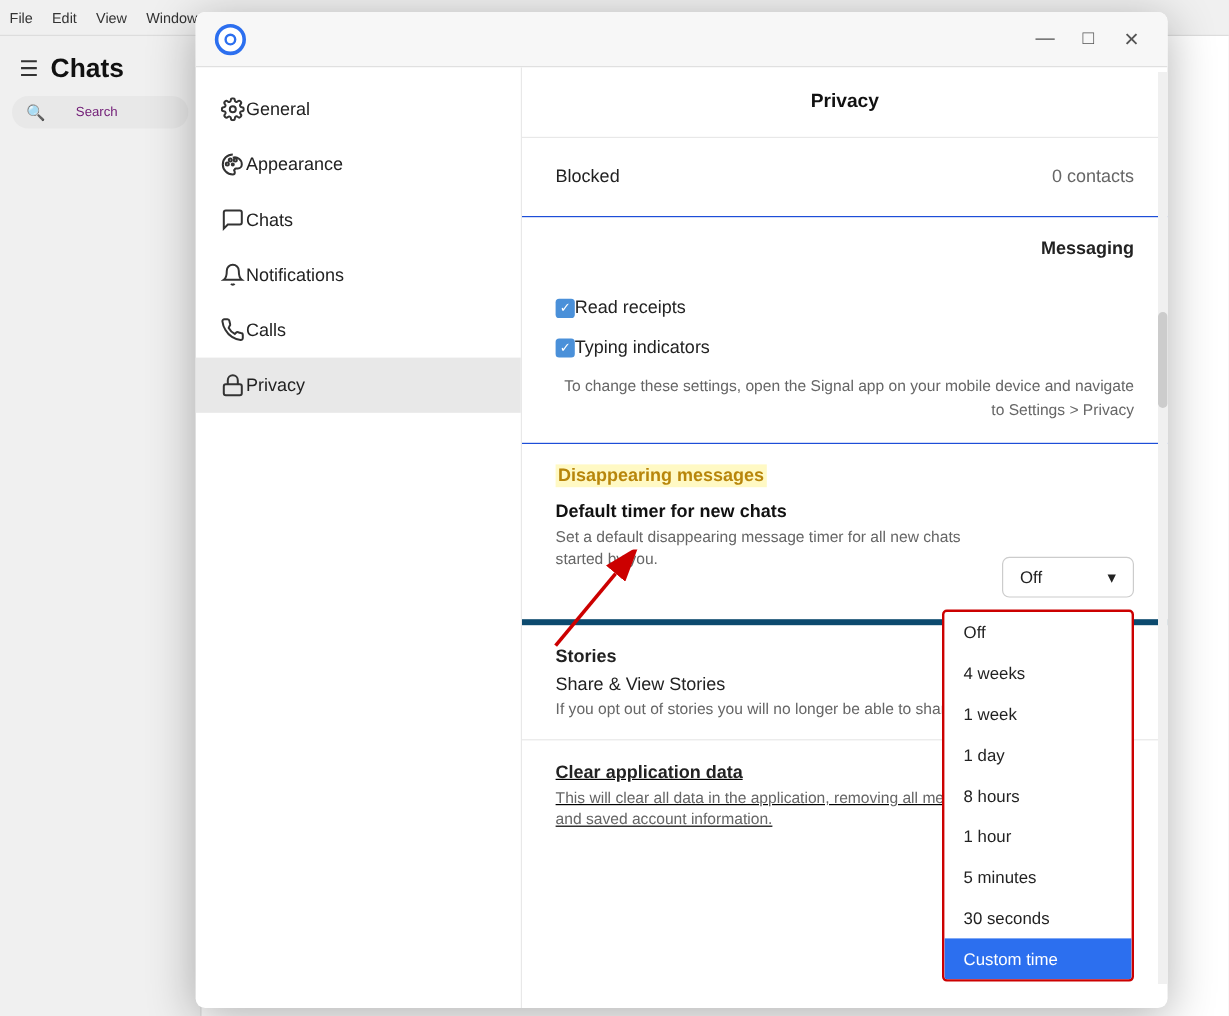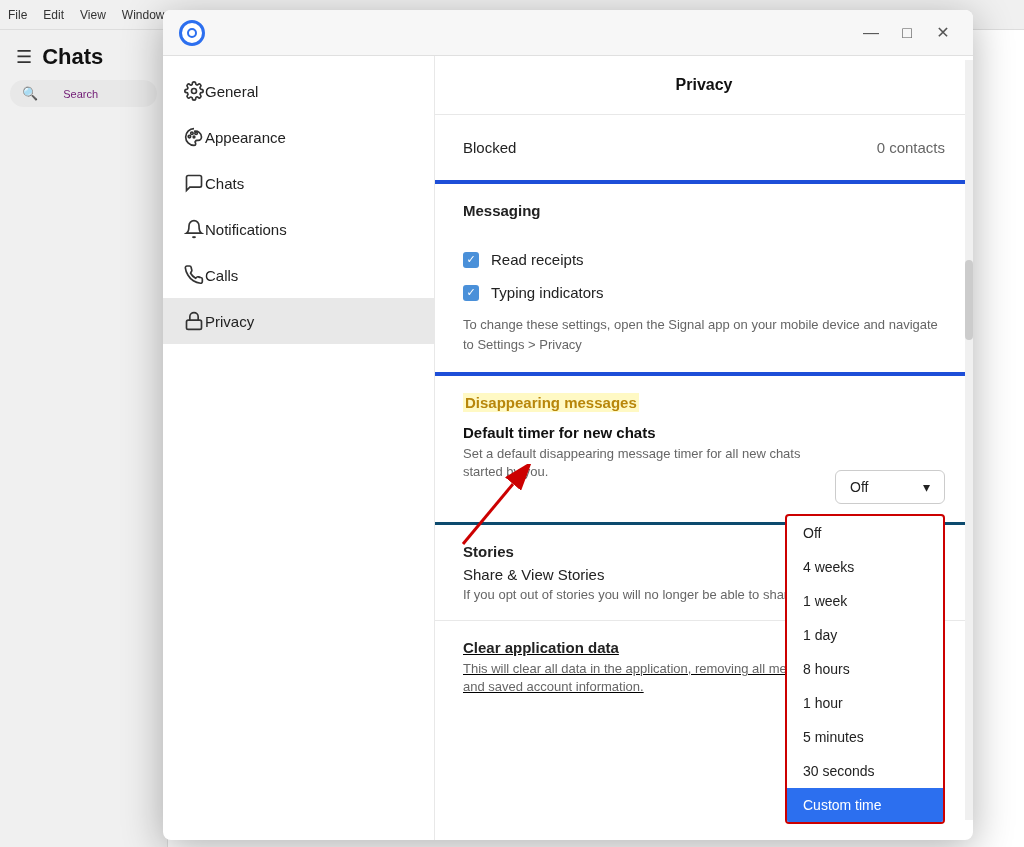--- a/index.html
+++ b/index.html
@@ -231,21 +231,22 @@
       font-size: 16px;
       font-weight: 600;
       color: #111;
       padding: 20px 28px;
       border-bottom: 1px solid #e8e8e8;
       text-align: center;
     }
 
     .section {
       padding: 18px 28px;
-      border-bottom: 4px solid #1d4ed8;
+      border-bottom: 1px solid #1d4ed8;
+      text-align: right;
     }
 
     .section-row {
       display: flex;
       align-items: center;
       justify-content: space-between;
       padding: 6px 0;
     }
 
     .section-label {
@@ -261,21 +262,20 @@
     .section-heading {
       font-size: 15px;
       font-weight: 600;
       color: #222;
       margin-bottom: 28px;
     }
 
     .checkbox-row {
       display: flex;
       align-items: center;
-      gap: 12px;
       padding: 4px 0;
     }
 
     .checkbox-icon {
       width: 16px;
       height: 16px;
       background: #4a90d9;
       border-radius: 3px;
       display: flex;
       align-items: center;
@@ -297,21 +297,21 @@
     .helper-text {
       font-size: 13px;
       color: #666;
       margin-top: 10px;
       line-height: 1.5;
     }
 
     
     .disappearing-section {
       padding: 18px 28px;
-      border-bottom: 3px solid #0c4a6e;
+      border-bottom: 5px solid #0c4a6e;
     }
 
     .disappearing-title {
       font-size: 15px;
       font-weight: 700;
       color: #d4a017;
       background: #fff9c4;
       display: inline;
       margin-bottom: 14px;
     }

